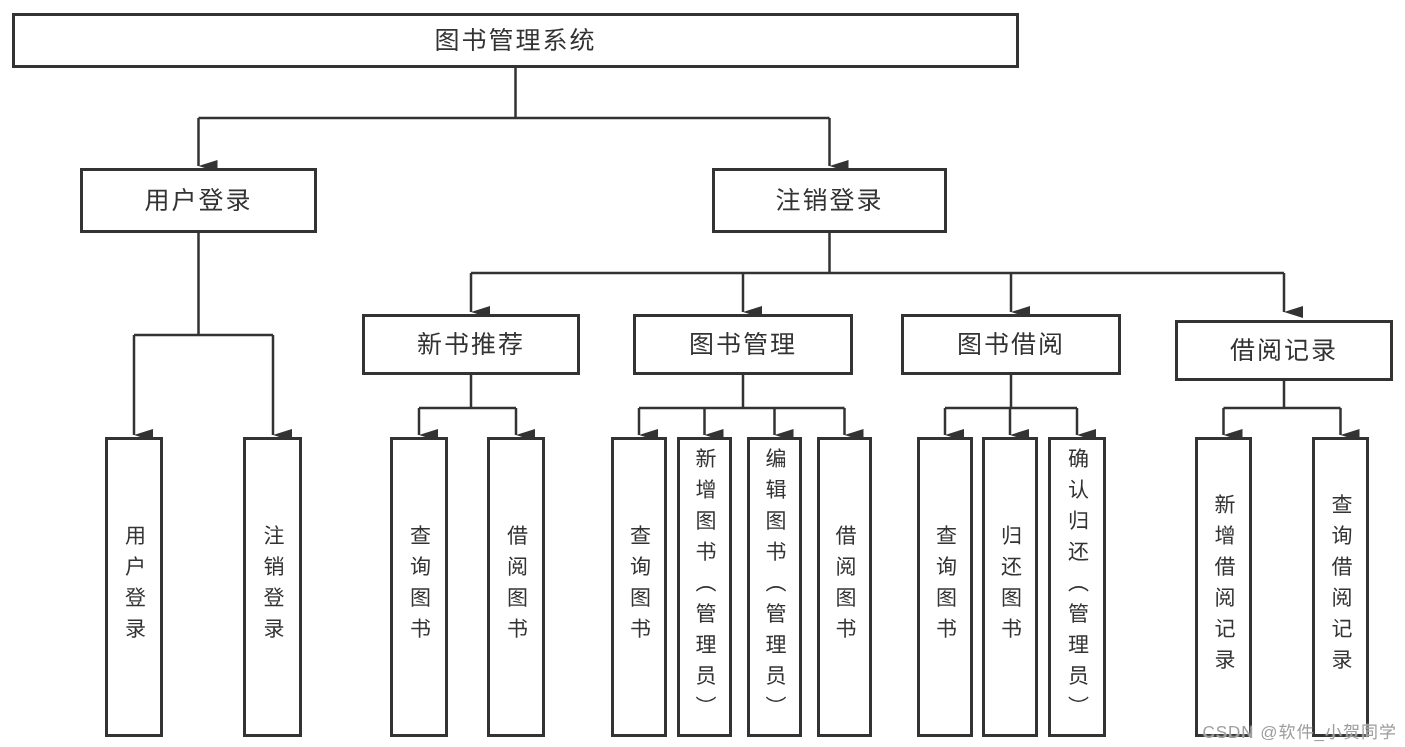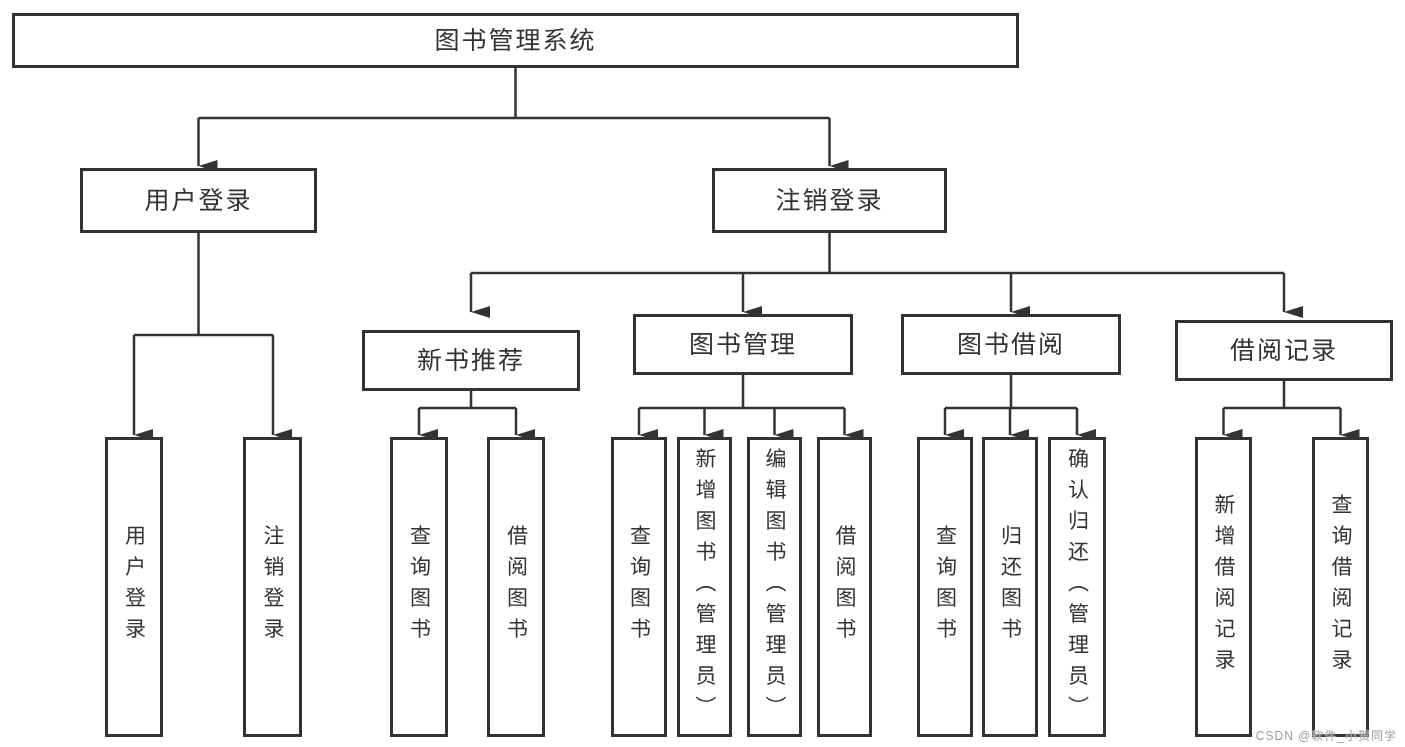--- a/index.html
+++ b/index.html
@@ -32,21 +32,21 @@
     writing-mode:vertical-rl;
     text-orientation:mixed;
     font-size:21px;
     letter-spacing:10px;
     line-height:1;
   }
   .watermark{
     position:absolute;
     right:8px;
     bottom:4px;
-    font-size:12px;
+    font-size:17px;
     color:#9e9e9e;
     letter-spacing:1px;
     text-shadow:0 0 2px #ffffff;
     white-space:nowrap;
   }
 </style>
 </head>
 <body>
 
 <div class="canvas">
@@ -92,21 +92,21 @@
       <path d="M1223.5 408 V435" marker-end="url(#arrow)"></path>
       <path d="M1340.5 408 V435" marker-end="url(#arrow)"></path>
     </g>
   </svg>
 
   <div class="node hbox" style="left:12px;top:13px;width:1007px;height:55px;">图书管理系统</div>
 
   <div class="node hbox" style="left:80px;top:168px;width:237px;height:65px;">用户登录</div>
   <div class="node hbox" style="left:712px;top:168px;width:235px;height:65px;">注销登录</div>
 
-  <div class="node hbox" style="left:362px;top:330px;width:218px;height:61px;">新书推荐</div>
+  <div class="node hbox" style="left:362px;top:314px;width:218px;height:61px;">新书推荐</div>
   <div class="node hbox" style="left:633px;top:314px;width:220px;height:61px;">图书管理</div>
   <div class="node hbox" style="left:901px;top:314px;width:220px;height:61px;">图书借阅</div>
   <div class="node hbox" style="left:1175px;top:320px;width:218px;height:61px;">借阅记录</div>
 
   <div class="node vbox" style="left:105px;top:437px;width:58px;height:300px;">用户登录</div>
   <div class="node vbox" style="left:243px;top:437px;width:59px;height:300px;">注销登录</div>
 
   <div class="node vbox" style="left:390px;top:437px;width:58px;height:300px;">查询图书</div>
   <div class="node vbox" style="left:487px;top:437px;width:58px;height:300px;">借阅图书</div>
 

